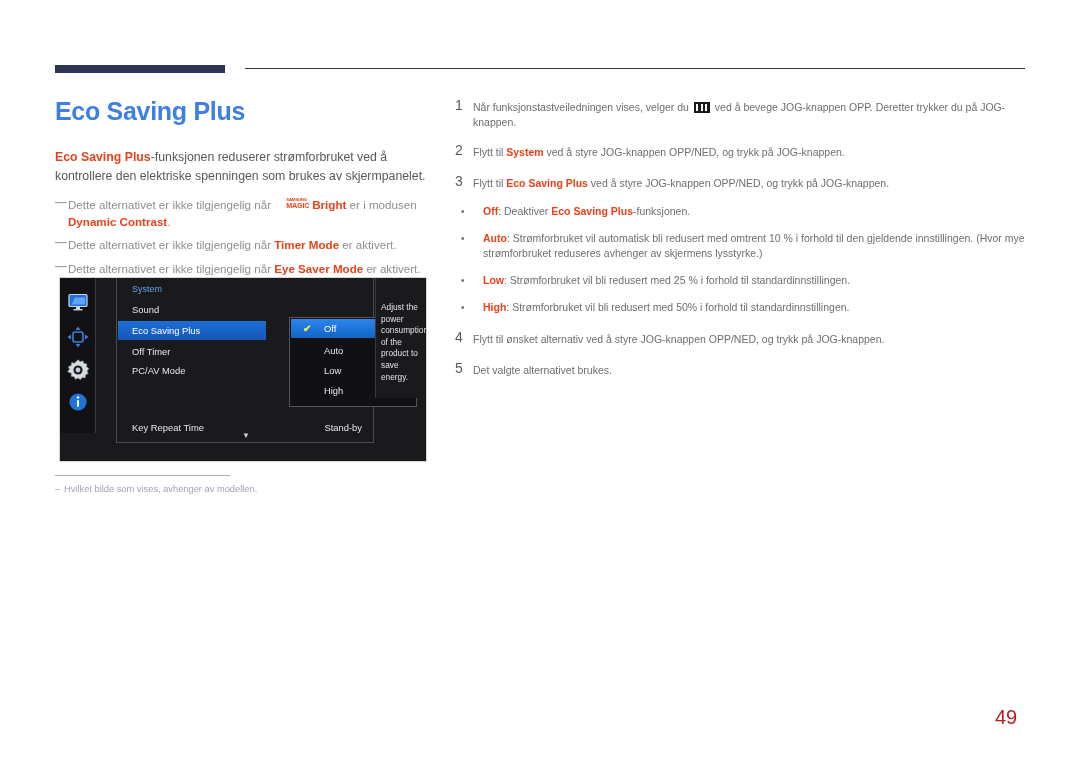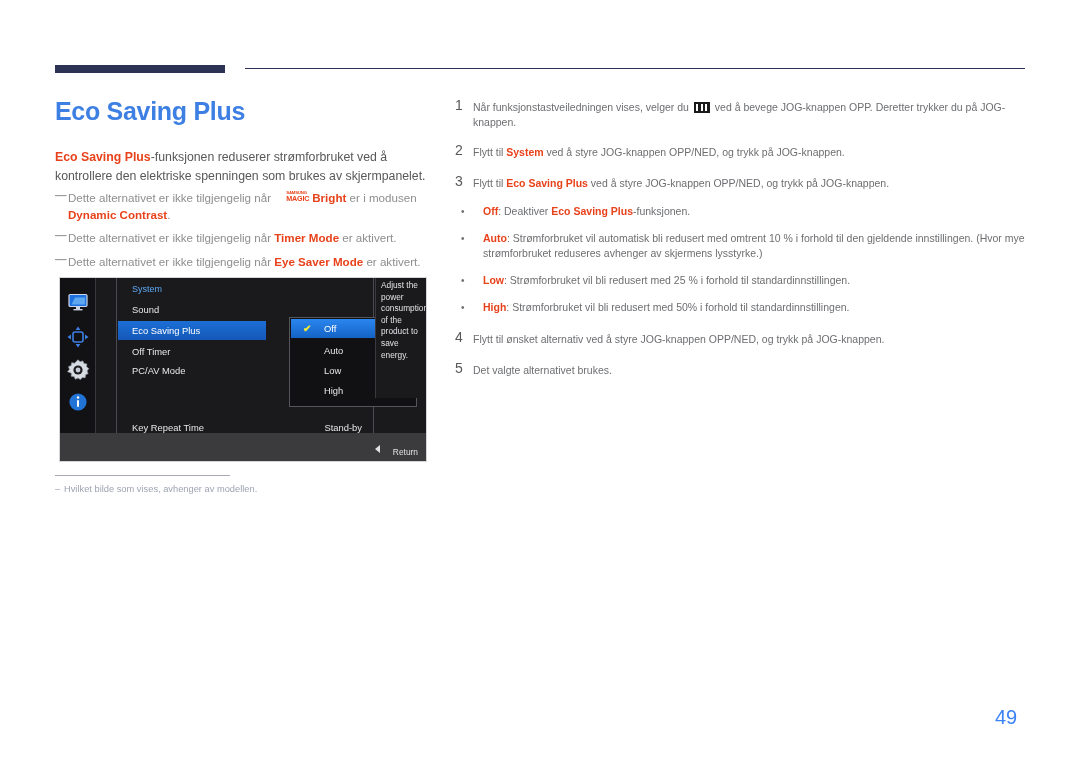--- a/index.html
+++ b/index.html
@@ -46,21 +46,21 @@
     font-weight: bold;
     color: #3d7fe3;
     letter-spacing: -0.3px;
     margin: 0 0 22px 0;
     line-height: 1.1;
   }
   .intro {
     font-size: 12.3px;
     line-height: 1.55;
     color: #58585a;
-    margin: 0 0 3px 0;
+    margin: 0 0 10px 0;
   }
   .orange {
     color: #e8421b;
     font-weight: bold;
   }
   .note-row {
     display: flex;
     font-size: 11.6px;
     line-height: 1.5;
     color: #8e8e90;
@@ -221,21 +221,21 @@
 
   
   .osd-desc {
     position: absolute;
     left: 315px; top: 0;
     width: 53px;
     height: 120px;
     background: #1a1a1d;
     border-left: 1px solid #3a3a3e;
     box-sizing: border-box;
-    padding: 2px 3px 0 5px;
+    padding: 24px 3px 0 5px;
     font-size: 8.3px;
     line-height: 1.4;
     color: #e2e2e4;
   }
 
   .osd-bottom {
     position: absolute;
     left: 0;
     bottom: 0;
     width: 100%;
@@ -354,21 +354,21 @@
   .jogicon i:nth-child(1) { left: 2.5px; }
   .jogicon i:nth-child(2) { left: 7px; }
   .jogicon i:nth-child(3) { left: 11.5px; }
 
   
   .pagenum {
     position: absolute;
     left: 995px;
     top: 706px;
     font-size: 20px;
-    color: #3b82f6;
+    color: #b91c1c;
   }
 </style>
 </head>
 <body>
 
 <div class="hdr-bar"></div>
 <div class="hdr-line"></div>
 
 <div class="left-col">
 
@@ -477,24 +477,20 @@
       <div class="osd-sub-row" style="top:63px">
         <span>High</span>
       </div>
     </div>
 
     <div class="osd-caret">▼</div>
   </div>
 
   <div class="osd-desc">Adjust the power consumption of the product to save energy.</div>
 
-  <div class="osd-bottom">
-    <div class="osd-ltri"></div>
-    <div class="osd-return">Return</div>
-  </div>
 
 </div>
 
 <div class="fn-line"></div>
 <div class="fn-row">
   <span class="fn-dash">–</span>
   <span>Hvilket bilde som vises, avhenger av modellen.</span>
 </div>
 
 <div class="right-col">

